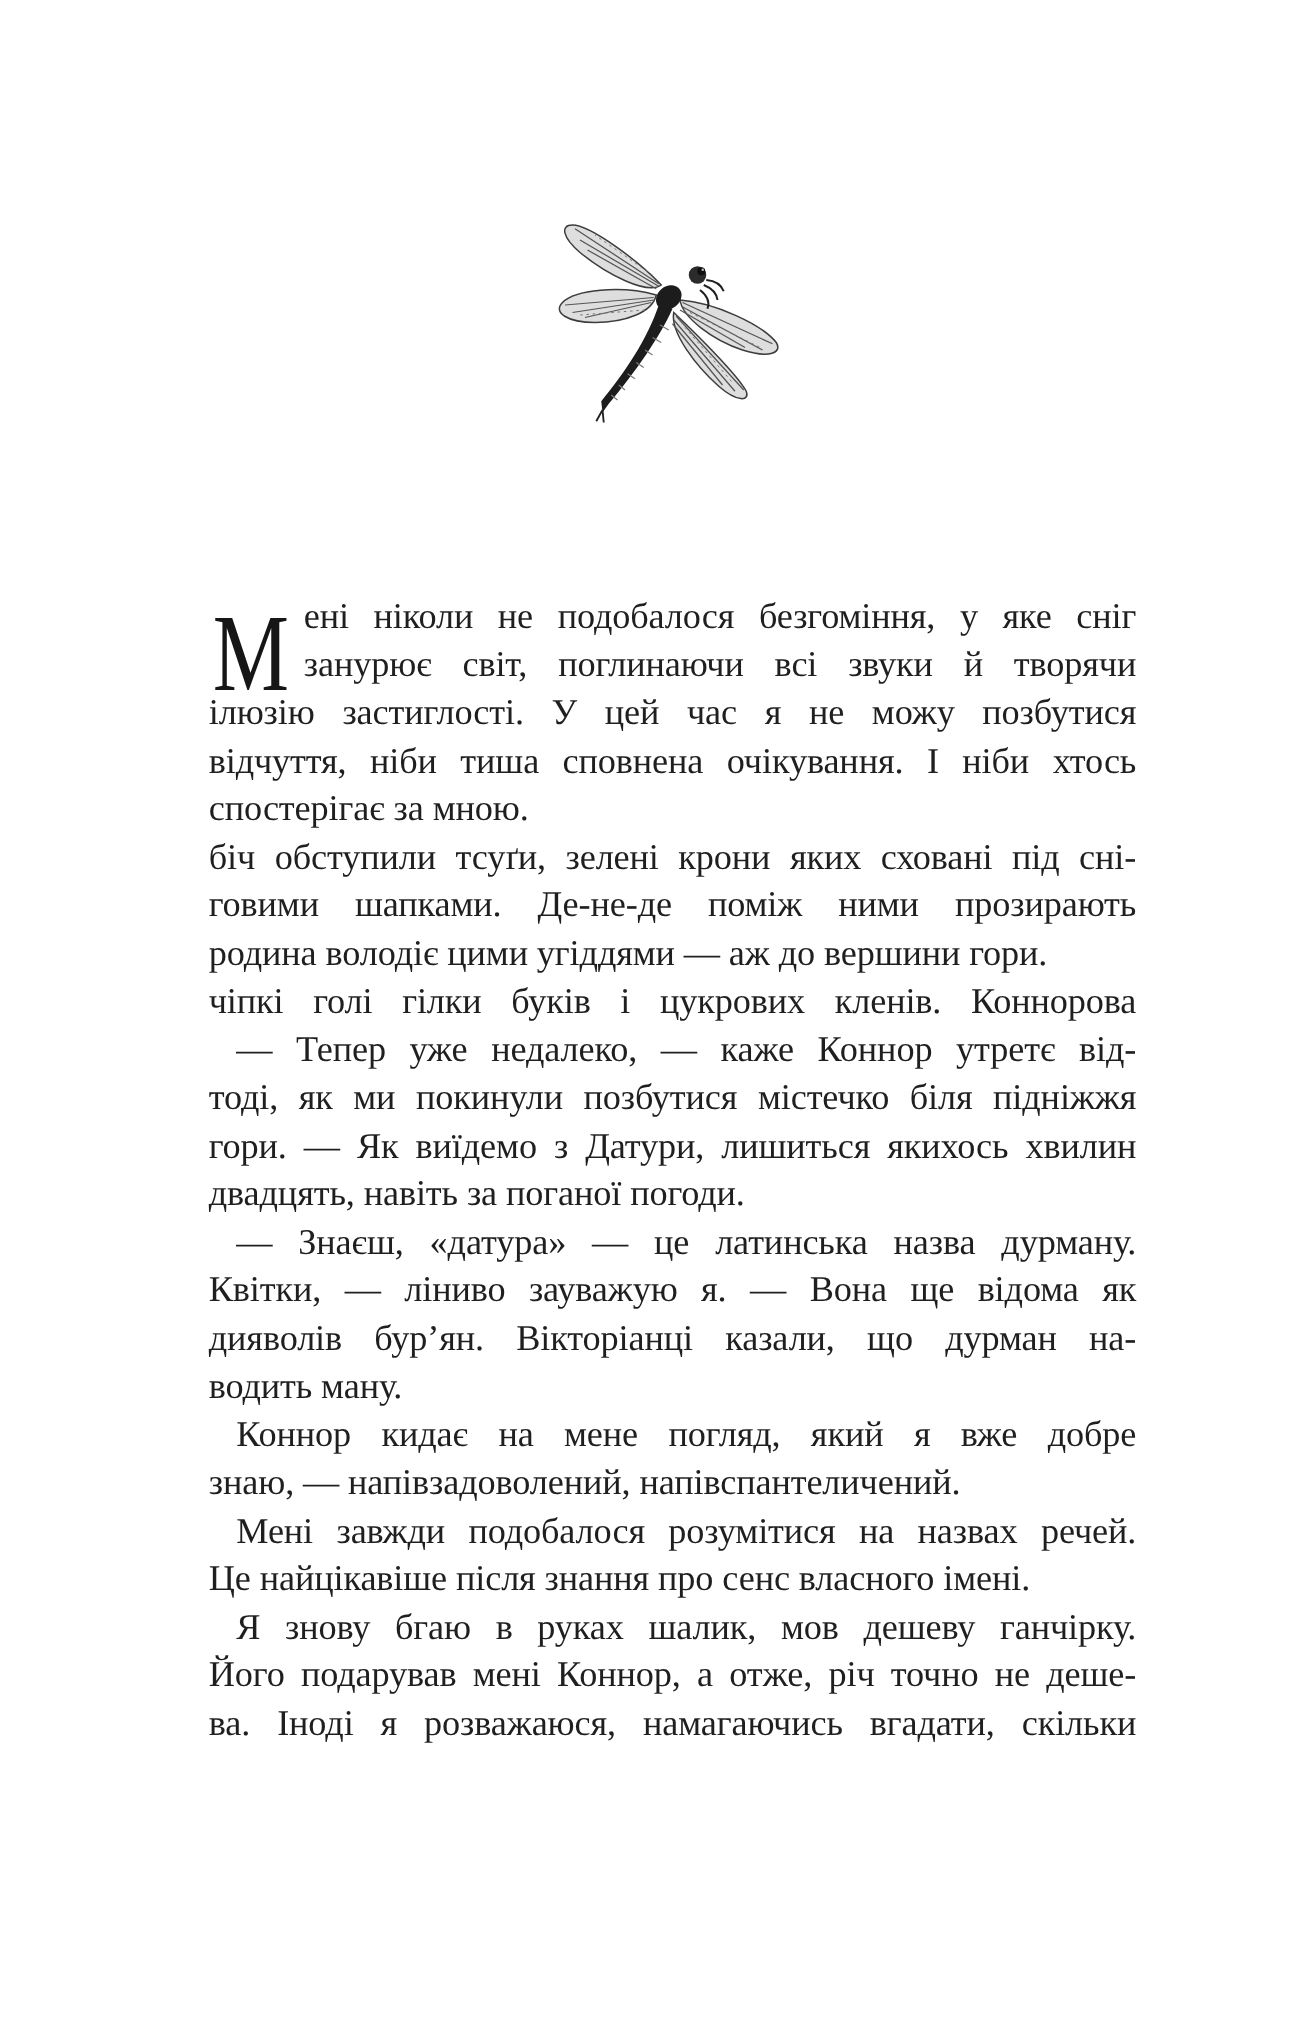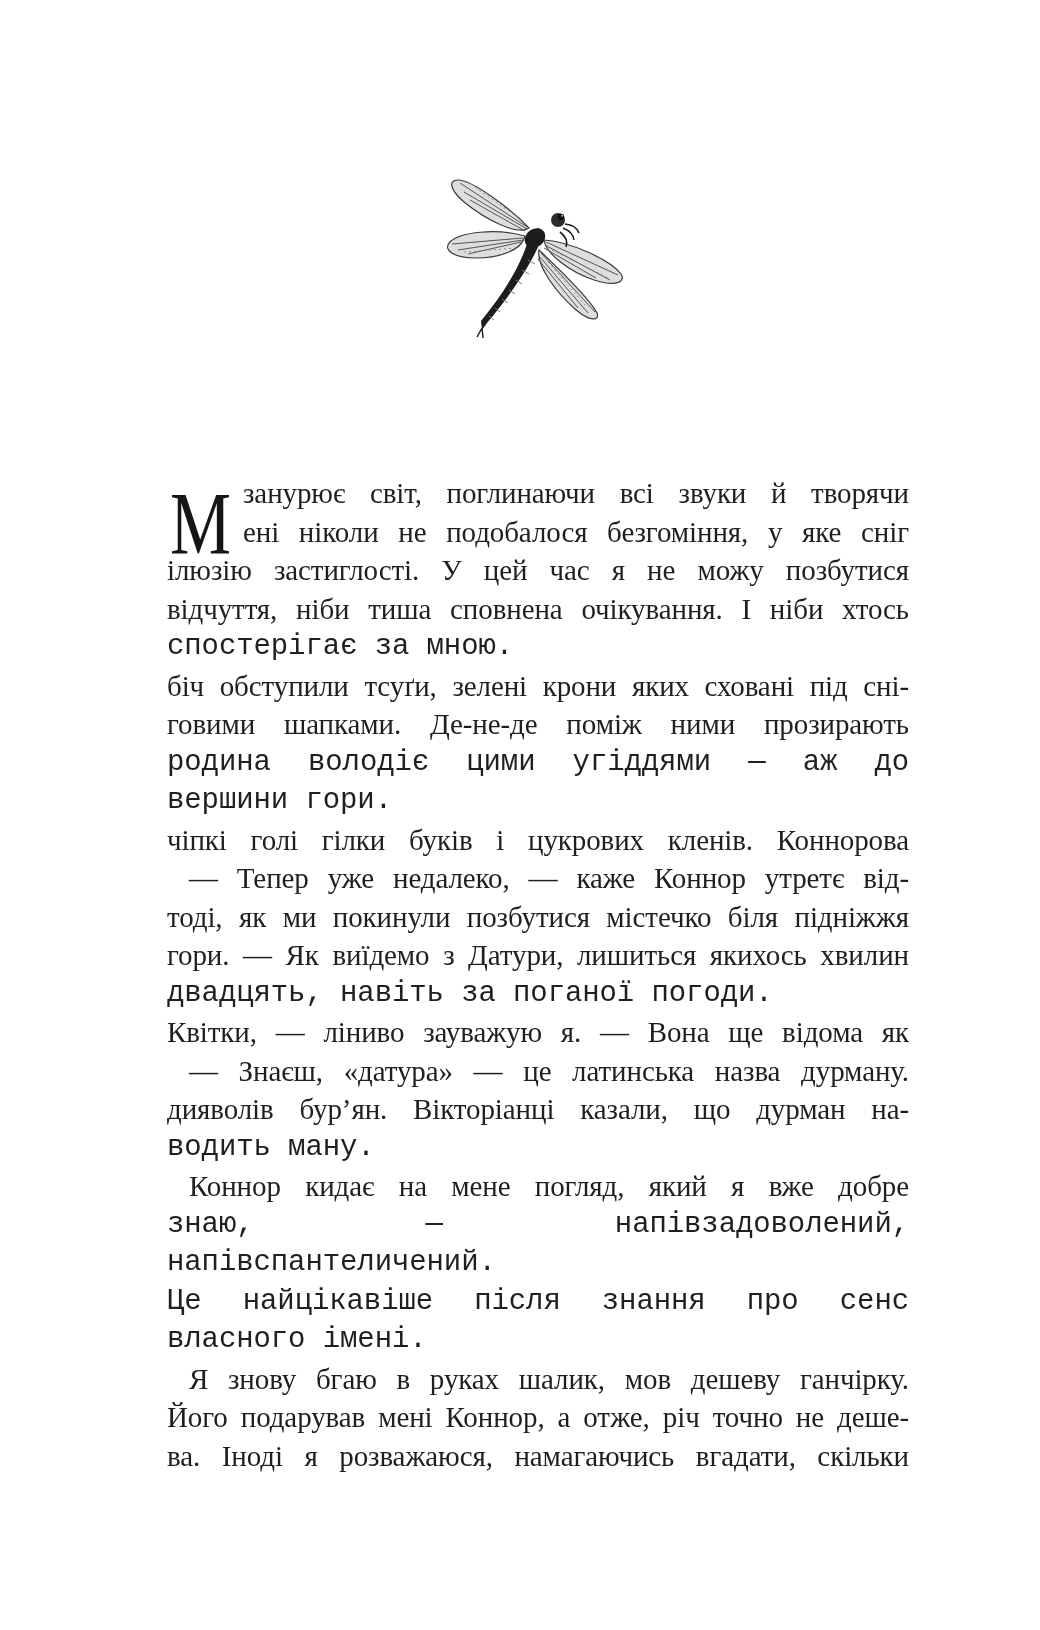--- a/index.html
+++ b/index.html
@@ -19,21 +19,21 @@
     position:absolute;left:167px;top:474px;width:742px;
     font-size:29px;line-height:38.5px;
     letter-spacing:-0.1px;
   }
   .para{margin:0;padding:0;}
   .ln{
     text-align:justify;
     text-align-last:justify;
     white-space:normal;
   }
-  .ln.end{text-align-last:left;font-family:Liberation Mono, monospace;}
+  .ln.end{text-align-last:left;}
   .ln.ind{text-indent:22px;}
   .dropcap{
     float:left;
     width:76px;height:76px;
     box-sizing:border-box;
     padding-top:11px;padding-left:4px;
     font-size:88px;line-height:77px;
     color:#161616;
     transform:scaleX(.78);
     transform-origin:0 100%;
@@ -80,54 +80,55 @@
       <g stroke="#202020" stroke-width="1.6" fill="none">
         <path d="M141,68 q11,1 14,9 M139,72 q10,4 11,12 M136,76 q9,7 6,15"></path>
       </g>
     </svg>
   </div>
 
   <div class="text-block">
 
     <div class="para">
       <span class="dropcap">М</span>
+      <div class="ln">ені ніколи не подобалося безгоміння, у яке сніг</div>
       <div class="ln">занурює світ, поглинаючи всі звуки й творячи</div>
-      <div class="ln">ені ніколи не подобалося безгоміння, у яке сніг</div>
       <div class="ln">ілюзію застиглості. У цей час я не можу позбутися</div>
       <div class="ln">відчуття, ніби тиша сповнена очікування. І ніби хтось</div>
       <div class="ln end">спостерігає за мною.</div>
     </div>
 
     <div class="para">
       <div class="ln">біч обступили тсуґи, зелені крони яких сховані під сні-</div>
       <div class="ln">говими шапками. Де-не-де поміж ними прозирають</div>
       <div class="ln end">родина володіє цими угіддями — аж до вершини гори.</div>
       <div class="ln">чіпкі голі гілки буків і цукрових кленів. Коннорова</div>
     </div>
 
     <div class="para">
       <div class="ln ind">— Тепер уже недалеко, — каже Коннор утретє від-</div>
       <div class="ln">тоді, як ми покинули позбутися містечко біля підніжжя</div>
       <div class="ln">гори. — Як виїдемо з Датури, лишиться якихось хвилин</div>
       <div class="ln end">двадцять, навіть за поганої погоди.</div>
     </div>
 
     <div class="para">
+      <div class="ln ind">— Знаєш, «датура» — це латинська назва дурману.</div>
       <div class="ln">Квітки, — ліниво зауважую я. — Вона ще відома як</div>
-      <div class="ln ind">— Знаєш, «датура» — це латинська назва дурману.</div>
       <div class="ln">дияволів бур’ян. Вікторіанці казали, що дурман на-</div>
       <div class="ln end">водить ману.</div>
     </div>
 
     <div class="para">
       <div class="ln ind">Коннор кидає на мене погляд, який я вже добре</div>
       <div class="ln end">знаю, — напівзадоволений, напівспантеличений.</div>
     </div>
 
     <div class="para">
+      <div class="ln ind">Мені завжди подобалося розумітися на назвах речей.</div>
       <div class="ln end">Це найцікавіше після знання про сенс власного імені.</div>
     </div>
 
     <div class="para">
       <div class="ln ind">Я знову бгаю в руках шалик, мов дешеву ганчірку.</div>
       <div class="ln">Його подарував мені Коннор, а отже, річ точно не деше-</div>
       <div class="ln">ва. Іноді я розважаюся, намагаючись вгадати, скільки</div>
     </div>
 
   </div>

